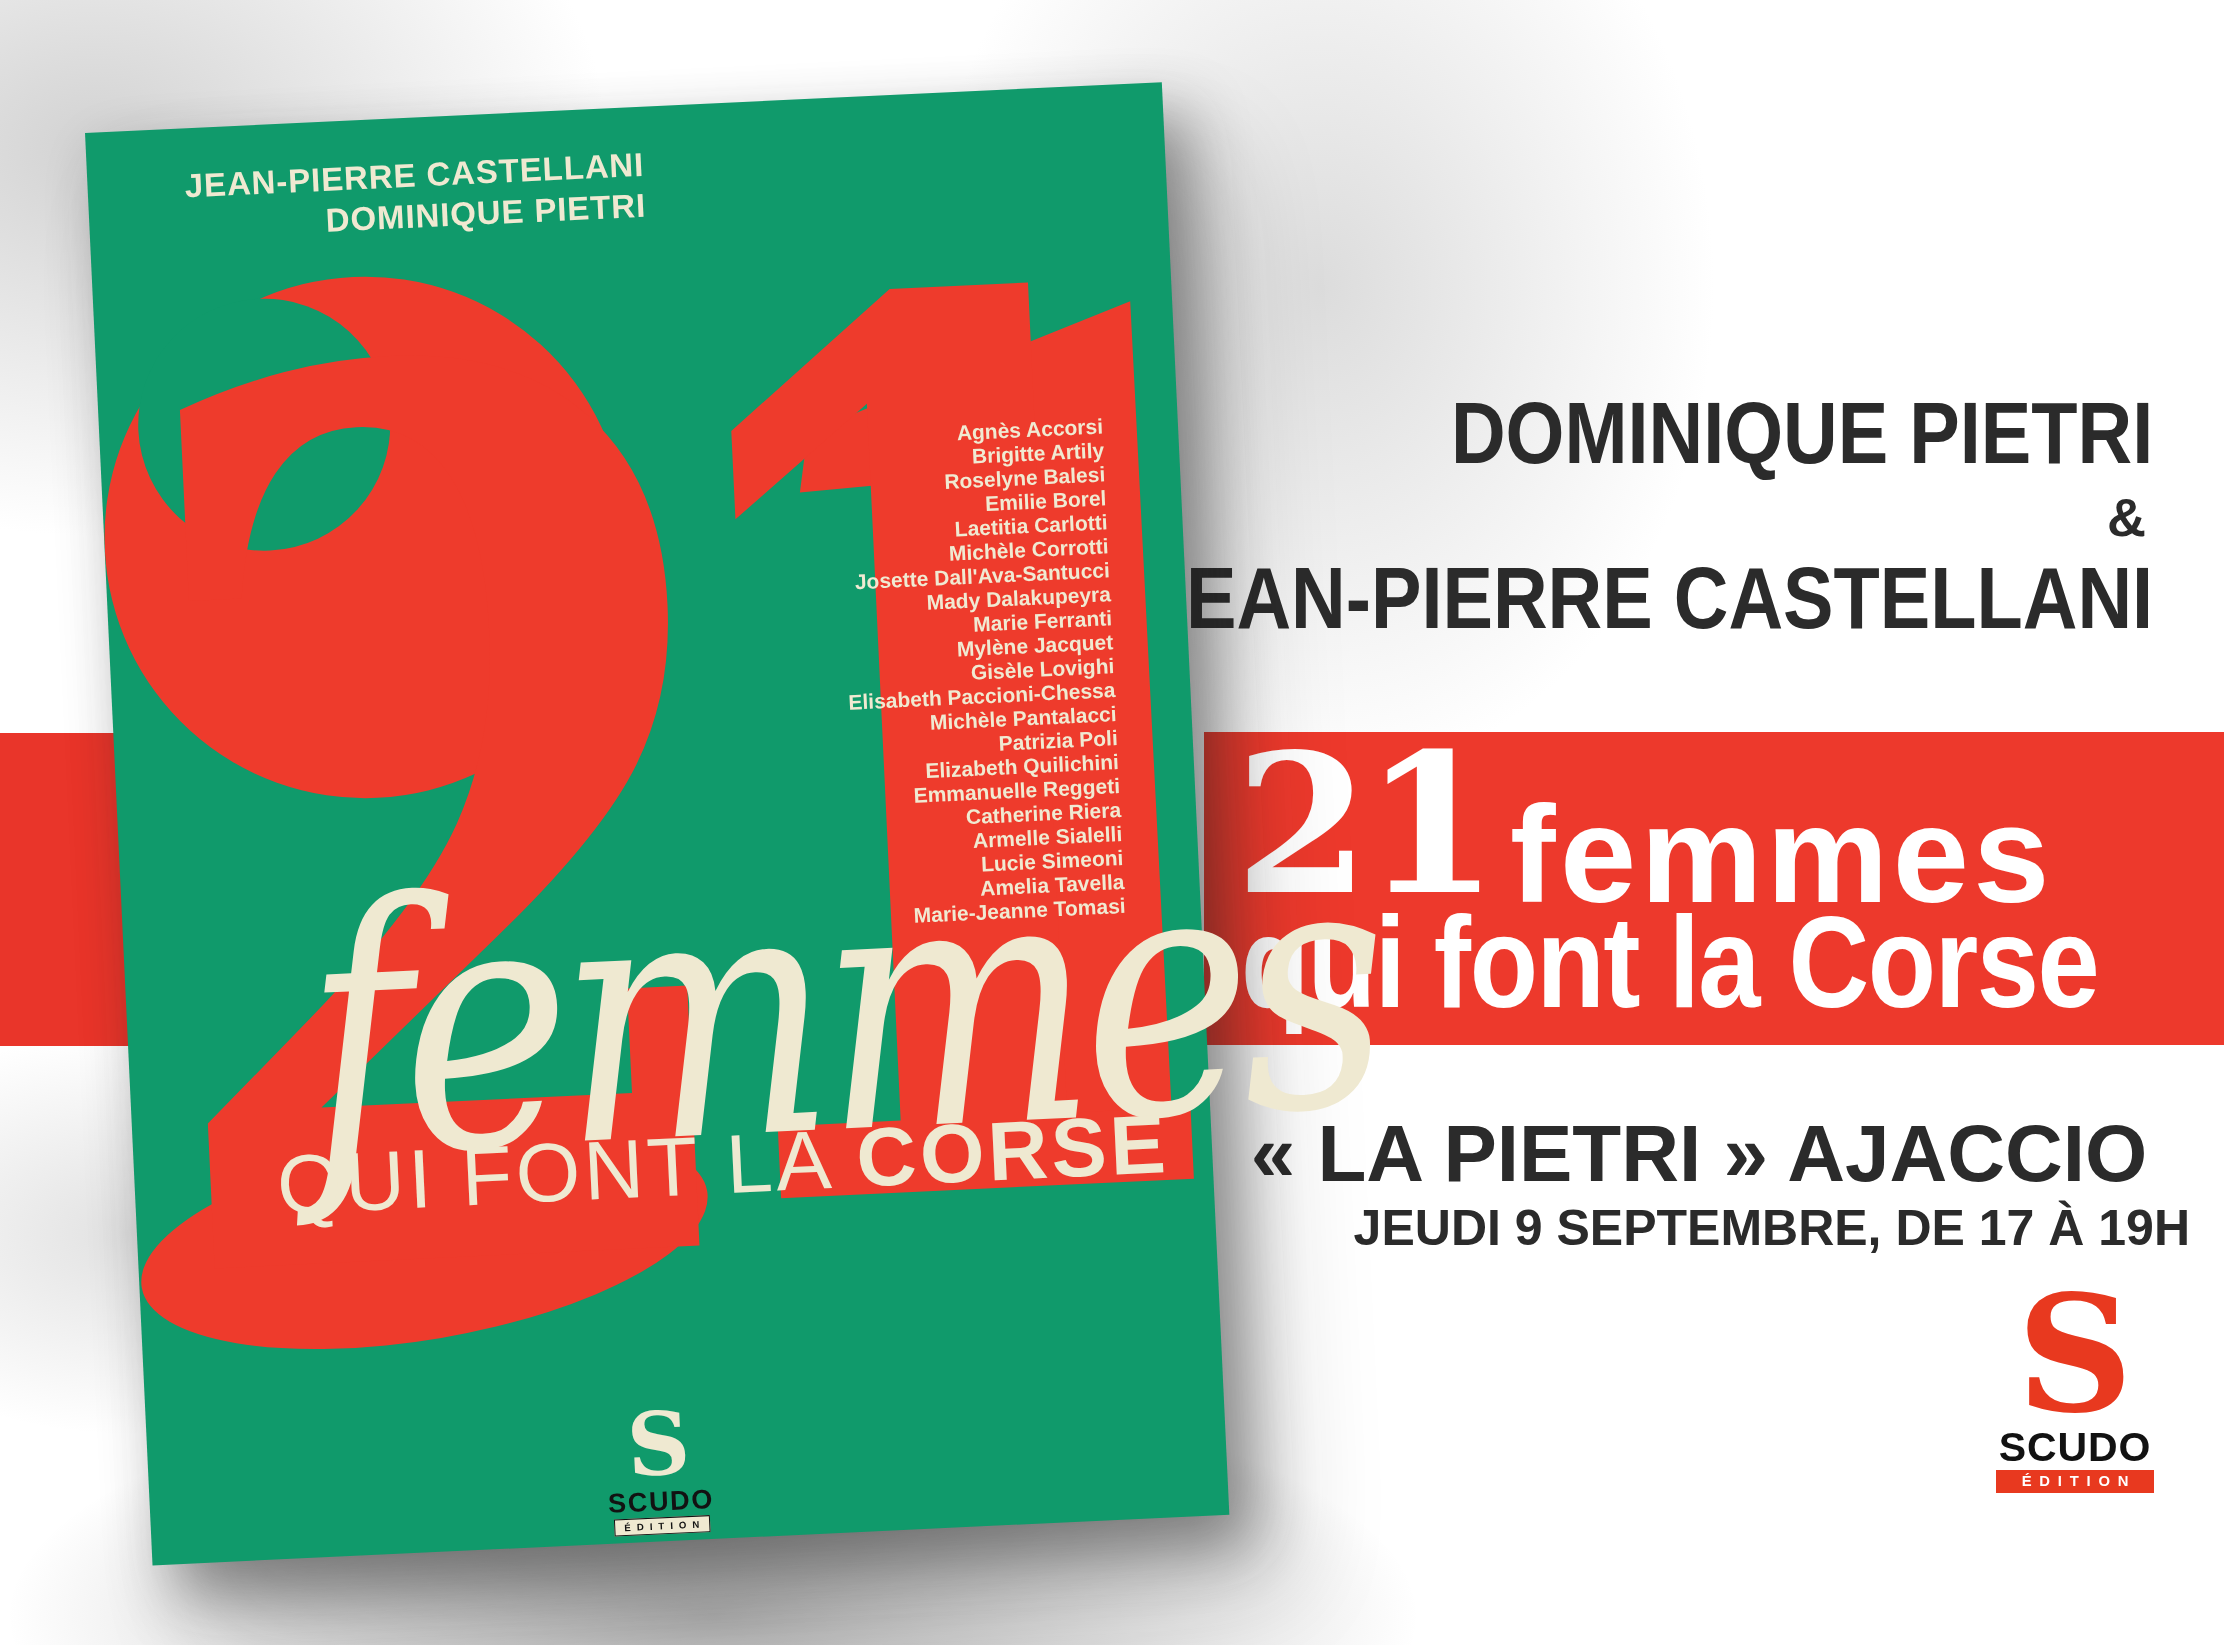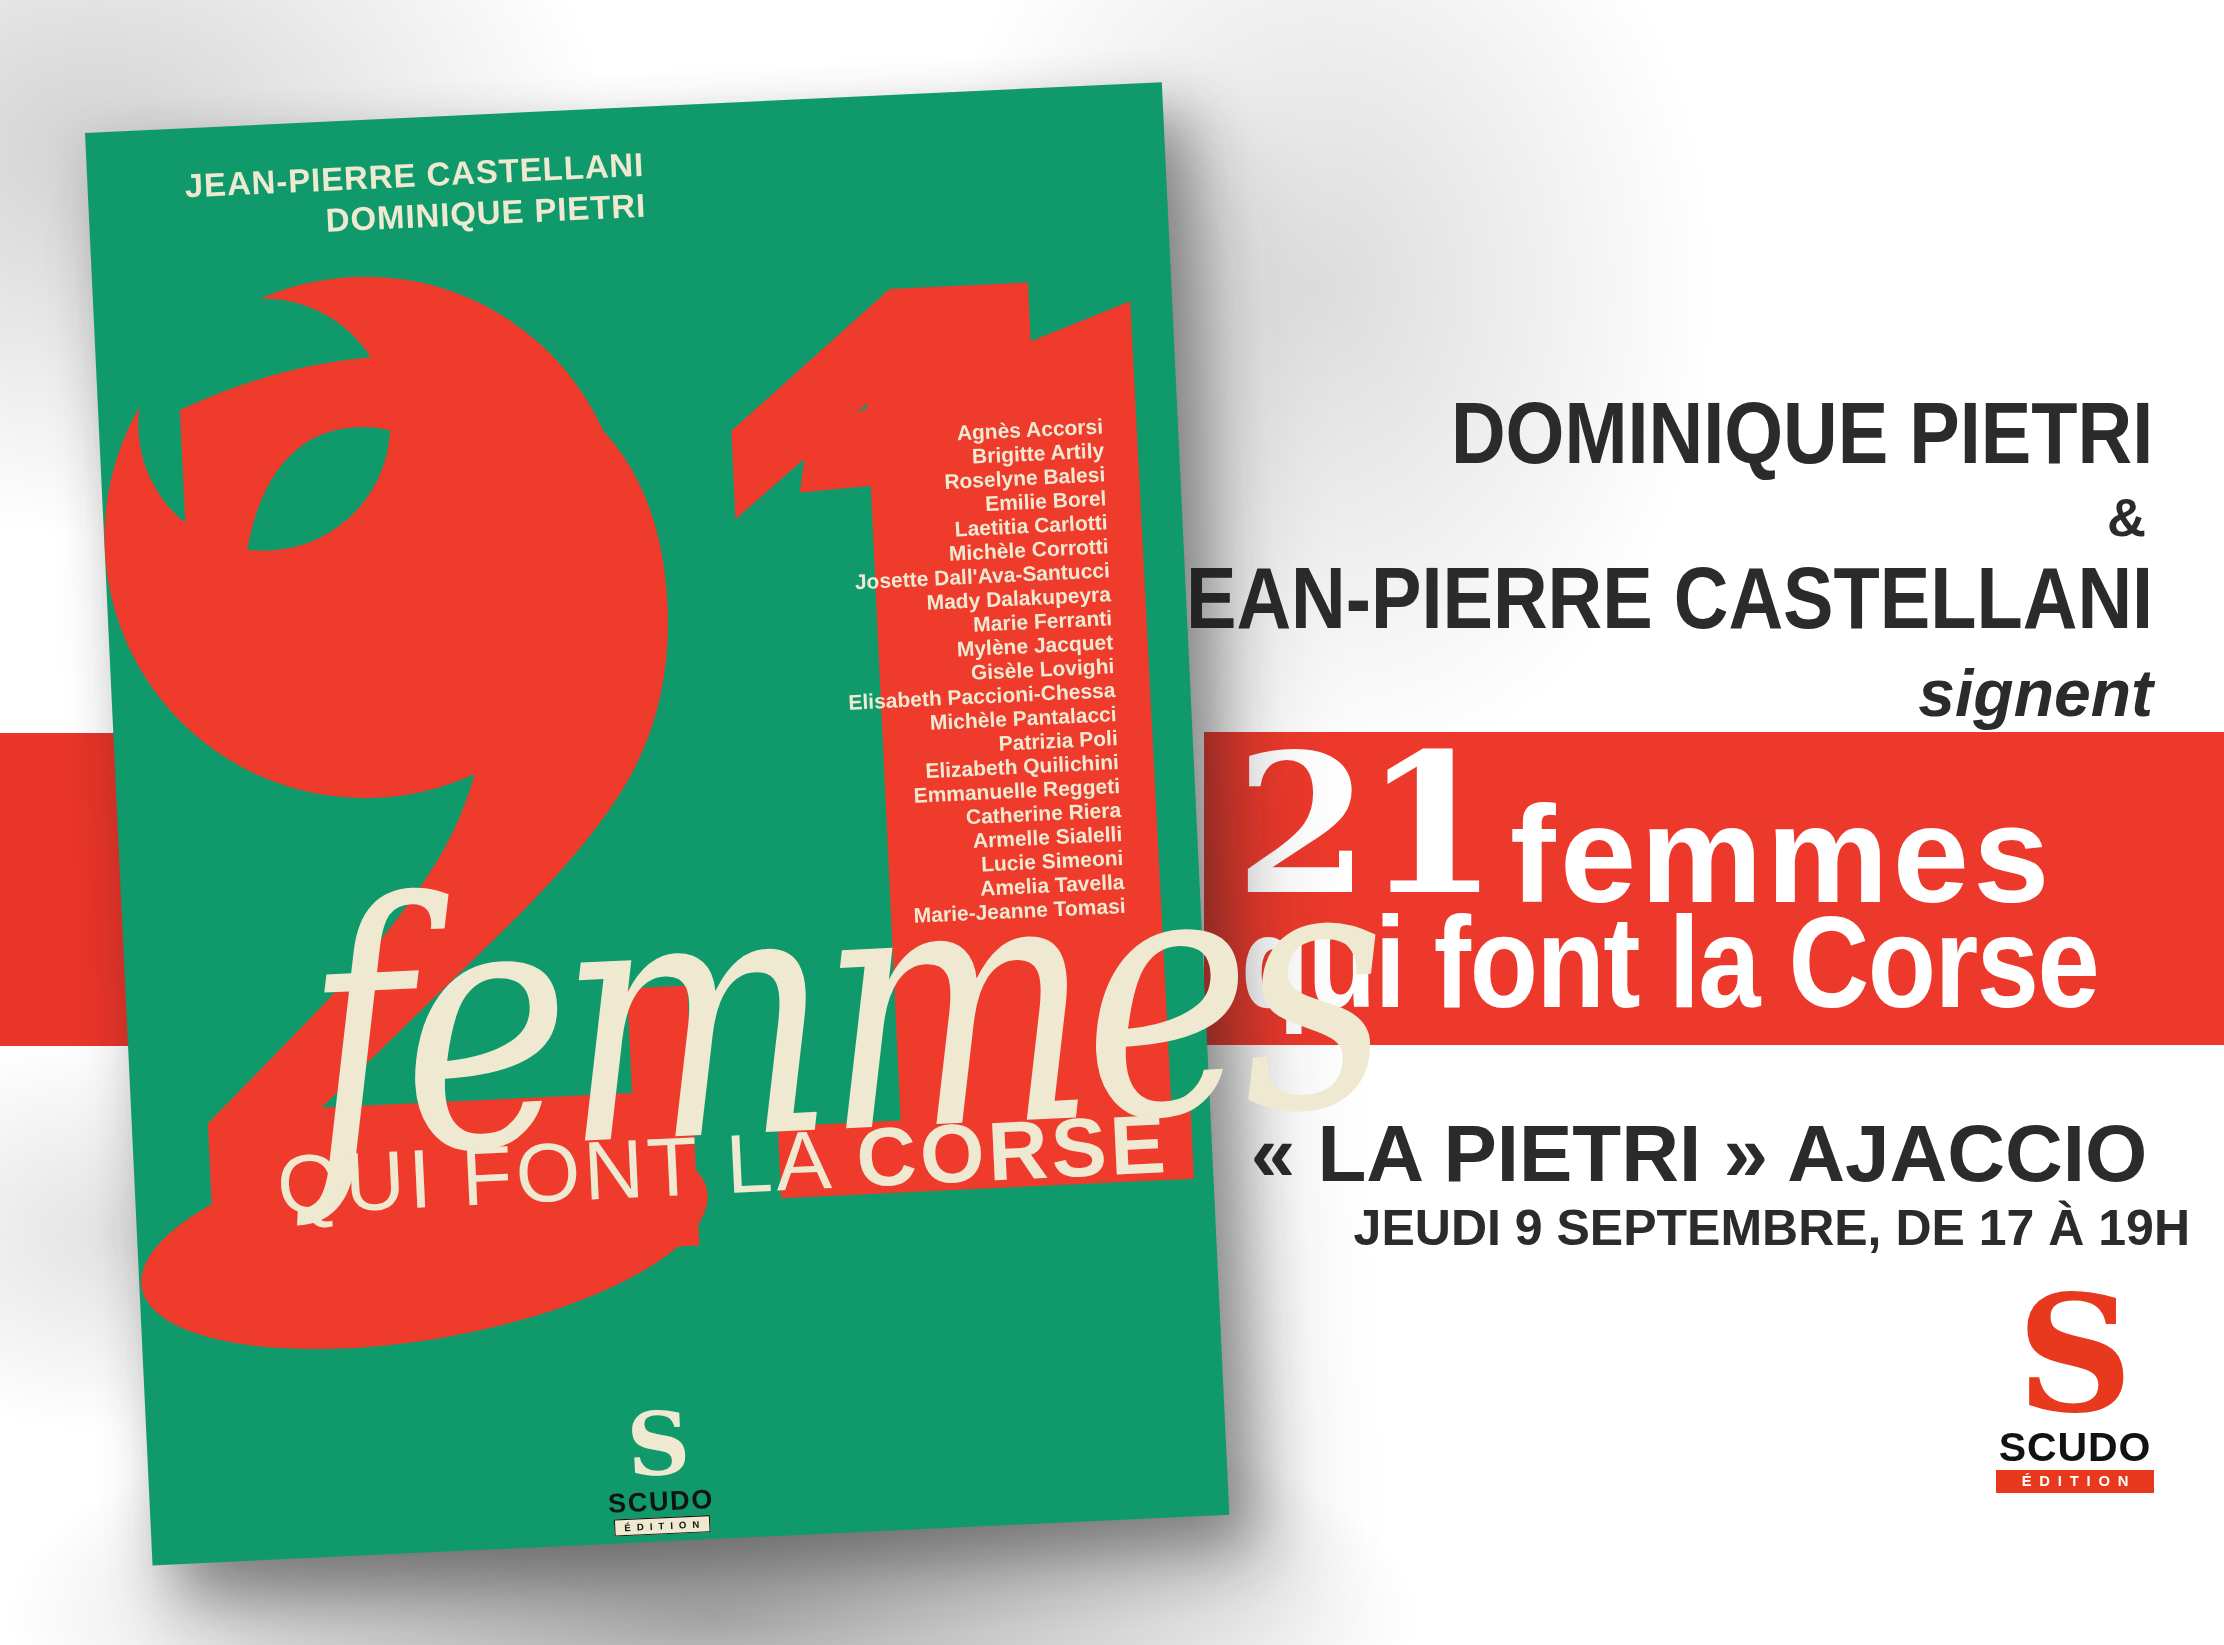--- a/index.html
+++ b/index.html
@@ -144,21 +144,20 @@
       <div class="pub-s">S</div>
       <div class="pub-name">SCUDO</div>
       <div class="pub-sub">ÉDITION</div>
     </div>
   </div>
 
   <div class="right-authors">
     <div class="ra-line">DOMINIQUE PIETRI</div>
     <div class="ra-amp">&amp;</div>
     <div class="ra-line ra-line2">JEAN-PIERRE CASTELLANI</div>
-    <div class="ra-sig">signent</div>
   </div>
 
   <div class="venue">« LA PIETRI » AJACCIO</div>
   <div class="datetime">JEUDI 9 SEPTEMBRE, DE 17 À 19H</div>
 
   <div class="pub pub-corner">
     <div class="pub-s">S</div>
     <div class="pub-name">SCUDO</div>
     <div class="pub-sub">ÉDITION</div>
   </div>

